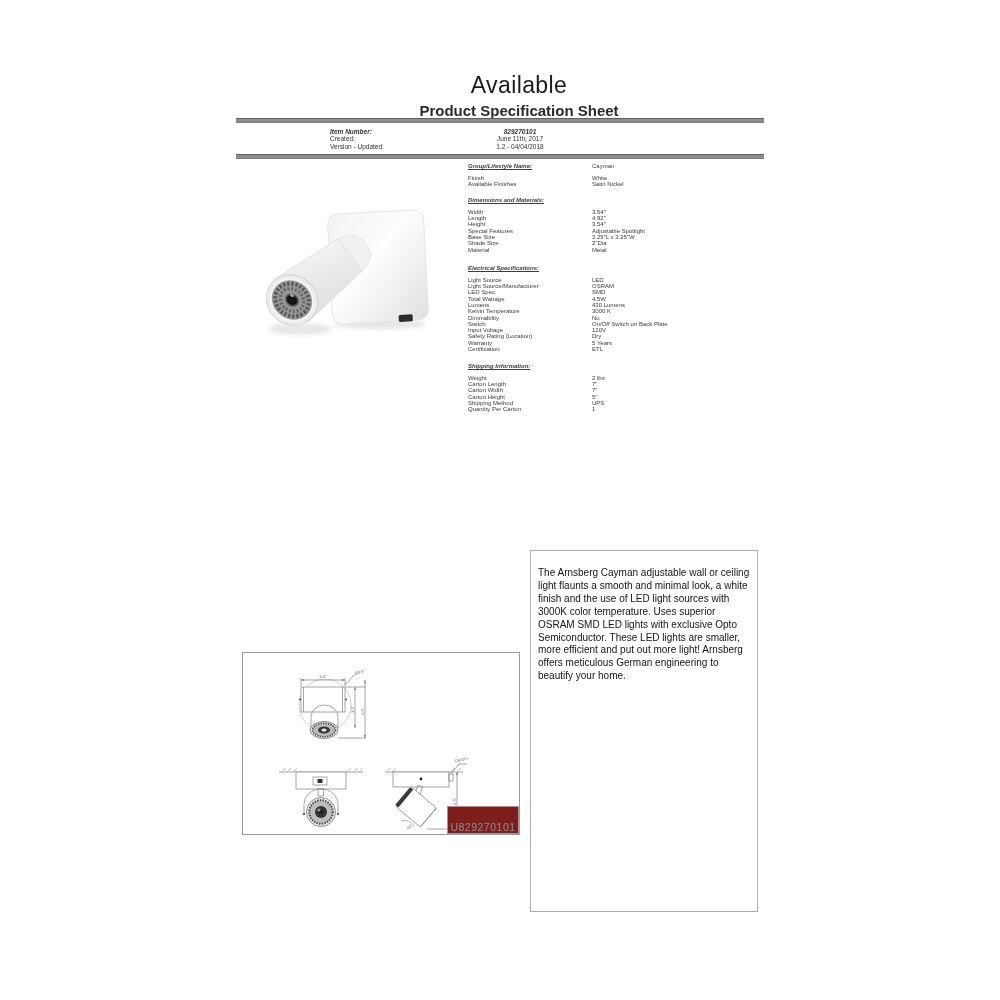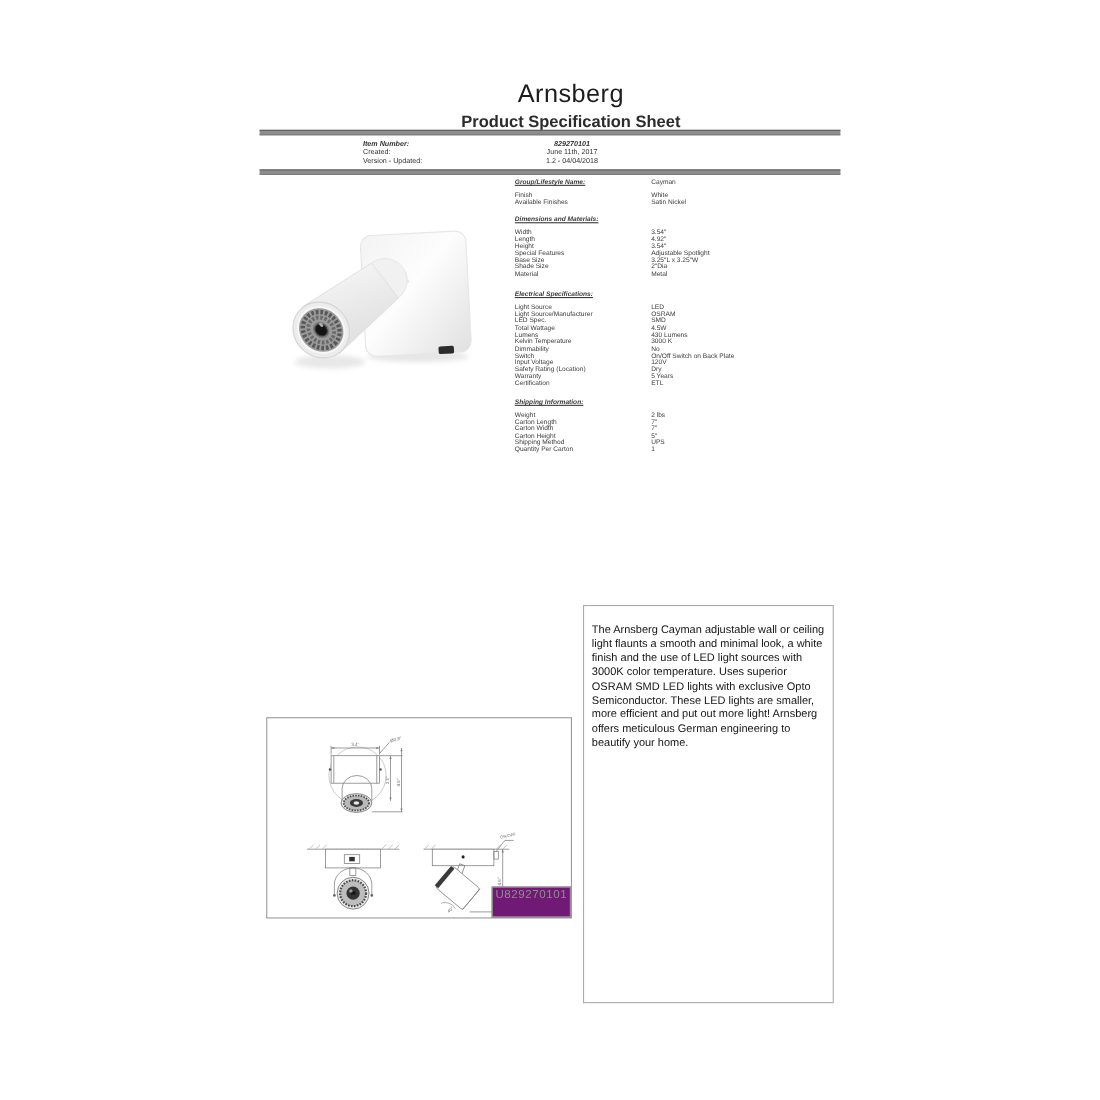--- a/index.html
+++ b/index.html
@@ -28,28 +28,28 @@
   .spec-value{flex:1;}
   .heading{font-weight:bold;font-style:italic;text-decoration:underline;}
   .rows{margin-top:5.5px;}
 
   
   .desc-box{left:530px;top:550px;width:228px;height:362px;border:1px solid #ababab;box-sizing:border-box;padding:16px 7px;}
   .desc-text{font-size:10px;line-height:12.9px;color:#141414;}
 
   
   .draw-box{left:242px;top:652px;width:278px;height:183px;border:1px solid #9a9a9a;box-sizing:border-box;background:#fff;}
-  .part-no{position:absolute;right:0;bottom:0;width:70px;height:26px;border:1px solid #9a9a9a;display:flex;align-items:flex-start;justify-content:center;font-size:10.5px;letter-spacing:.5px;color:#8f8f8f;background:#701a75;}
+  .part-no{position:absolute;right:0;bottom:0;width:70px;height:26px;border:1px solid #9a9a9a;display:flex;align-items:flex-end;justify-content:center;font-size:10.5px;letter-spacing:.5px;color:#8f8f8f;background:#7f1d1d;}
 
   svg text{font-family:"Liberation Sans",sans-serif;}
 </style>
 </head>
 <body>
 
-<div class="abs page-title">Arnsberg</div>
+<div class="abs page-title">Available</div>
 <div class="abs page-subtitle">Product Specification Sheet</div>
 
 <div class="abs divider" style="top:118px"></div>
 
 <div class="abs hdr">
   <div class="hdr-row first">
     <span class="hdr-label">Item Number:</span>
     <span class="hdr-value">829270101</span>
   </div>
   <div class="hdr-row">

